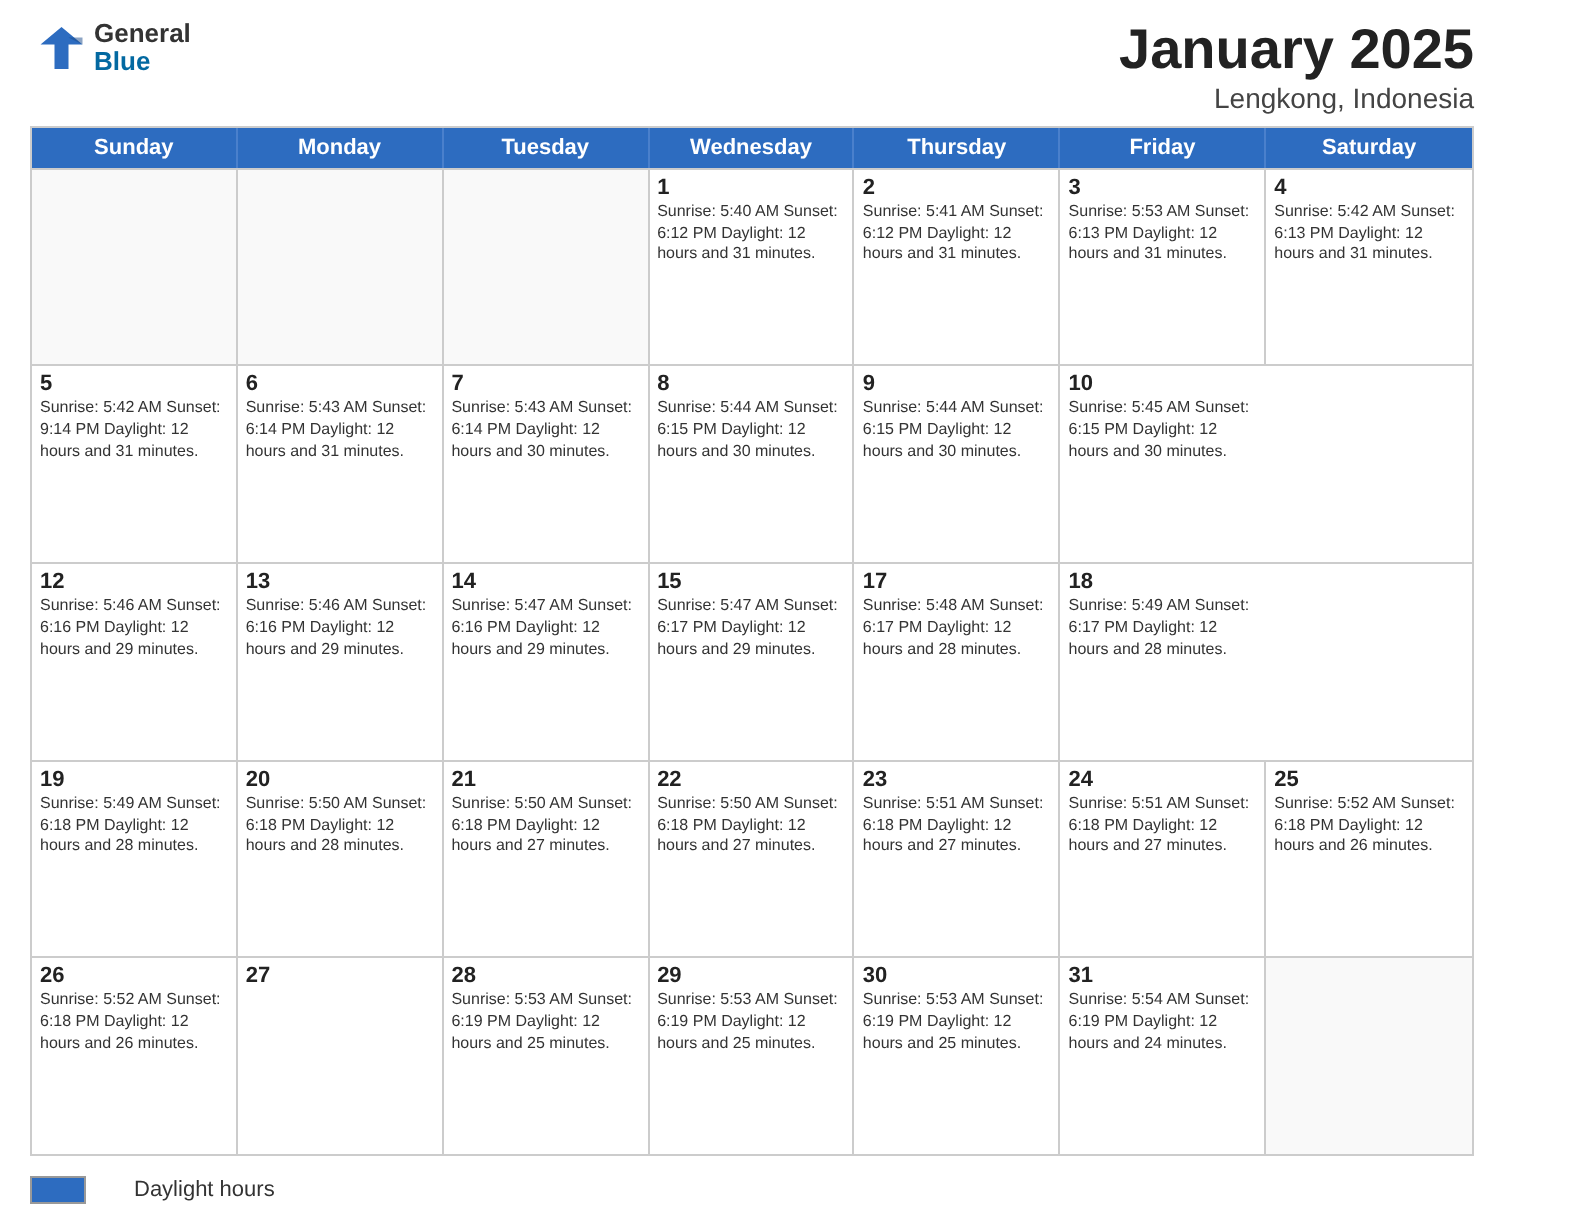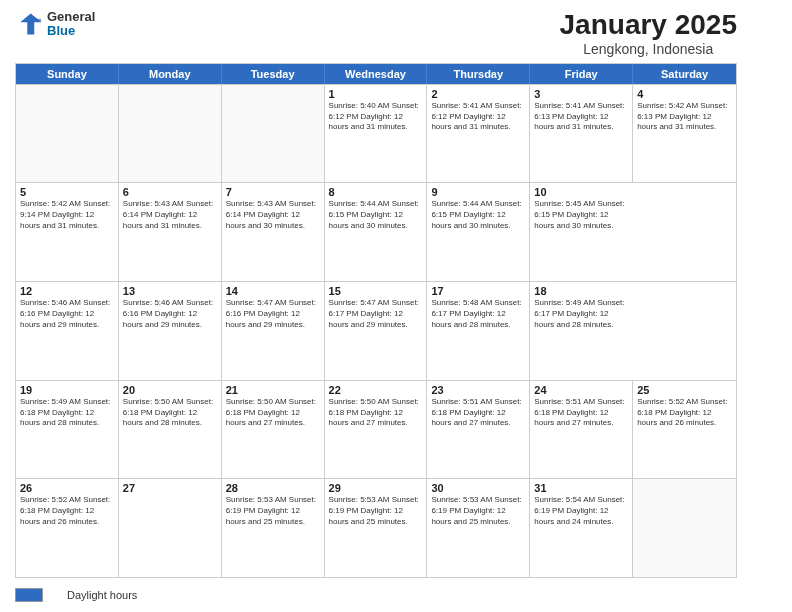--- a/index.html
+++ b/index.html
@@ -35,21 +35,21 @@
       font-weight: bold;
       line-height: 1.1;
     }
     .logo-text .general { color: #333; }
     .logo-text .blue { color: #0369a1; }
     .logo-icon {
       width: 28px;
       height: 28px;
     }
     .title-block {
-      text-align: center;
+      text-align: right;
     }
     .title-block h1 {
       font-size: 28px;
       font-weight: bold;
       color: #222;
       line-height: 1.1;
     }
     .title-block h2 {
       font-size: 14px;
       color: #444;
@@ -171,21 +171,21 @@
           </div>
           <div class="cal-cell">
             <span class="day-num">2</span>
             <div class="day-info">Sunrise: 5:41 AM
 Sunset: 6:12 PM
 Daylight: 12 hours
 and 31 minutes.</div>
           </div>
           <div class="cal-cell">
             <span class="day-num">3</span>
-            <div class="day-info">Sunrise: 5:41 AM
+            <div class="day-info">Sunrise: 5:53 AM
 Sunset: 6:13 PM
 Daylight: 12 hours
 and 31 minutes.</div>
           </div>
           <div class="cal-cell">
             <span class="day-num">4</span>
             <div class="day-info">Sunrise: 5:42 AM
 Sunset: 6:13 PM
 Daylight: 12 hours
 and 31 minutes.</div>

